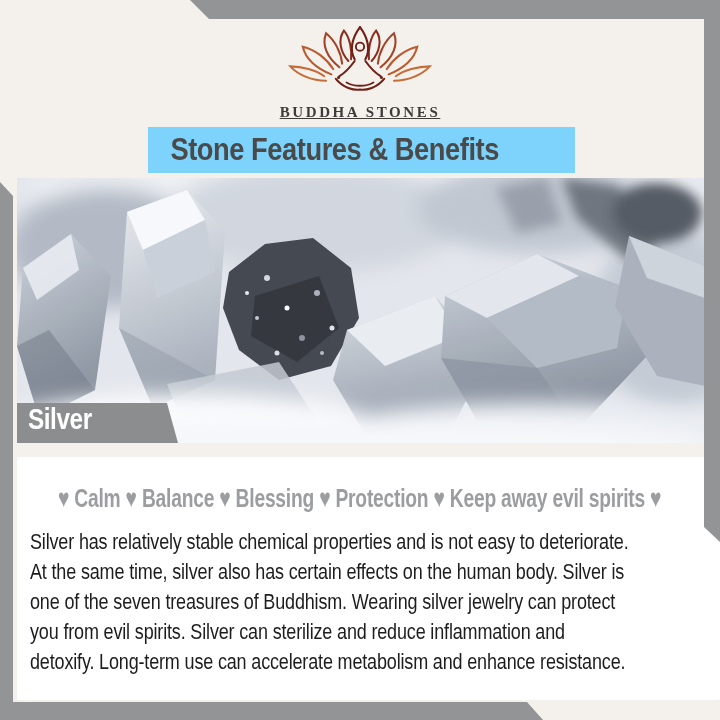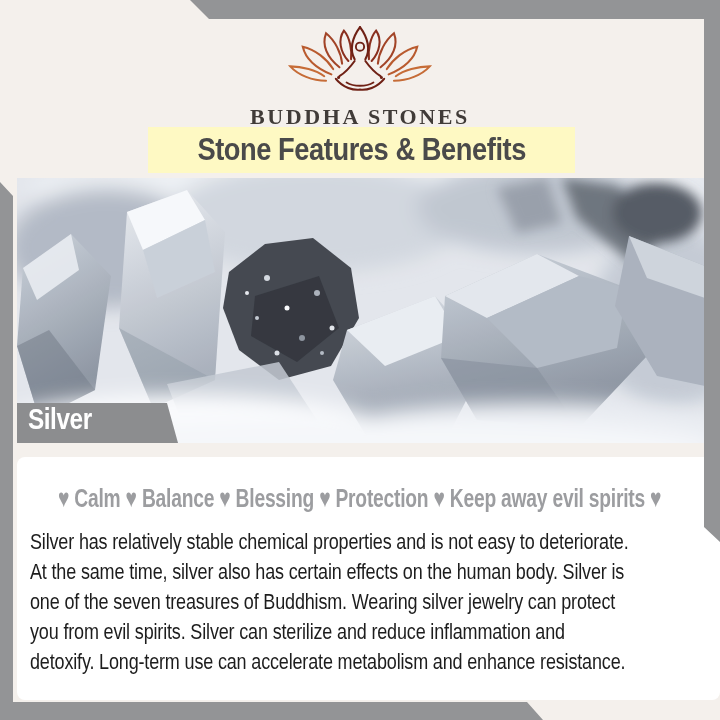--- a/index.html
+++ b/index.html
@@ -5,42 +5,42 @@
   html,body{margin:0;padding:0;}
   body{font-family:"Liberation Sans",sans-serif;}
   .canvas{position:relative;width:720px;height:720px;background:#f4f0ec;overflow:hidden;}
 
   
   .ribbons{position:absolute;inset:0;z-index:9;pointer-events:none;}
 
   
   .logo-wrap{position:absolute;top:22px;left:0;right:0;z-index:2;text-align:center;}
   .logo-wrap svg{display:block;margin:0 auto;}
-  .brand-name{margin-top:4px;font-family:"Liberation Serif",serif;font-size:22px;
-    letter-spacing:2.6px;color:#403b38;font-weight:600;}
+  .brand-name{margin-top:4px;font-family:"Liberation Serif",serif;font-size:15px;
+    letter-spacing:2.6px;color:#403b38;font-weight:600;text-decoration:underline;}
 
   
   .header-bar{position:absolute;left:148px;top:127px;width:427px;height:46px;
-    background:#fef9c3;z-index:2;display:flex;align-items:center;justify-content:center;}
+    background:#7dd3fc;z-index:2;display:flex;align-items:center;justify-content:flex-start;}
   .header-title{font-weight:bold;font-size:31px;color:#4a4a4a;white-space:nowrap;
     transform:scaleX(0.88);letter-spacing:-0.5px;}
 
   
   .photo{position:absolute;left:17px;top:178px;width:688px;height:265px;z-index:2;overflow:hidden;}
   .photo svg{position:absolute;inset:0;}
   .photo-label{position:absolute;left:0;bottom:0;width:161px;height:40px;background:#8c8d8f;
     -webkit-clip-path:polygon(0 0,150px 0,161px 100%,0 100%);
     clip-path:polygon(0 0,150px 0,161px 100%,0 100%);
     display:flex;align-items:flex-start;}
   .photo-label-text{color:#ffffff;font-weight:bold;font-size:29px;white-space:nowrap;
     transform:scaleX(0.84);transform-origin:left center;padding-left:13px;letter-spacing:-0.5px;}
 
   
   .card{position:absolute;left:17px;top:457px;width:703px;height:243px;background:#ffffff;
-    z-index:1;border-radius:8px;}
+    z-index:1;border-radius:2px;}
   .heart-row{width:686px;margin-top:26px;display:flex;justify-content:center;}
   .heart-line{font-weight:bold;font-size:26px;color:#9c9da0;white-space:nowrap;
     transform:scaleX(0.74);letter-spacing:-0.3px;}
   .desc{margin-top:13px;padding-left:13px;}
   .desc-line{height:30px;line-height:30px;font-size:22.5px;color:#1d1d1d;white-space:nowrap;
     transform:scaleX(0.80);transform-origin:left center;letter-spacing:-0.2px;}
 </style>
 </head>
 <body>
 

